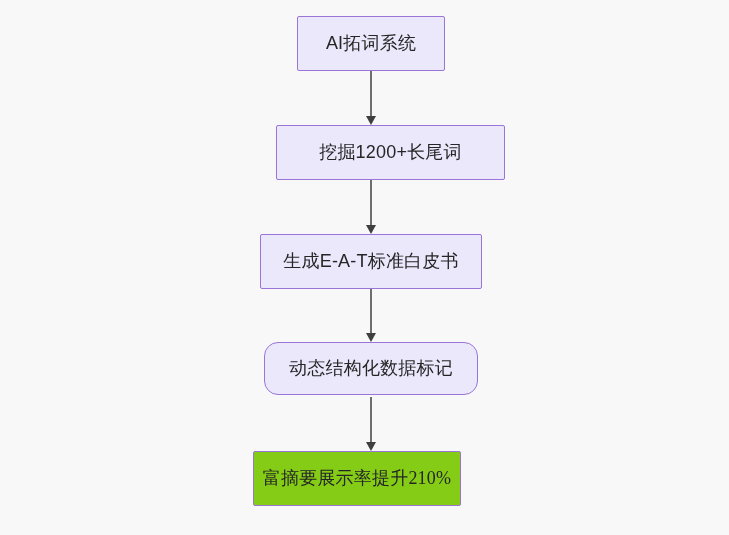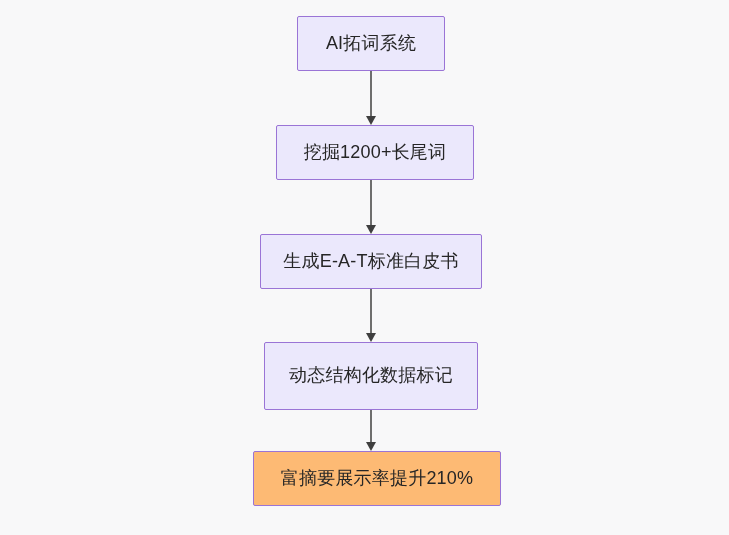--- a/index.html
+++ b/index.html
@@ -77,26 +77,26 @@
     <div class="edge-head" style="top: 44px;"></div>
   </div>
   <div class="edge" id="edge-3" style="left: 371px; top: 397px; height: 54px;">
     <div class="edge-line" style="height: 47px; background: rgb(110, 110, 110);"></div>
     <div class="edge-head" style="top: 45px;"></div>
   </div>
 
   <div class="node" id="node-0" style="left: 297px; top: 16px; width: 148px; height: 55px; background: rgb(235, 232, 252); border-color: rgb(154, 116, 214);">
     <span class="node-label" style="color: rgb(38, 38, 38);">AI拓词系统</span>
   </div>
-  <div class="node" id="node-1" style="left: 276px; top: 125px; width: 198px; height: 55px; background: rgb(235, 232, 252); border-color: rgb(154, 116, 214);">
+  <div class="node" id="node-1" style="left: 276px; top: 125px; width: 229px; height: 55px; background: rgb(235, 232, 252); border-color: rgb(154, 116, 214);">
     <span class="node-label" style="color: rgb(38, 38, 38);">挖掘1200+长尾词</span>
   </div>
   <div class="node" id="node-2" style="left: 260px; top: 234px; width: 222px; height: 55px; background: rgb(235, 232, 252); border-color: rgb(154, 116, 214);">
     <span class="node-label" style="color: rgb(38, 38, 38);">生成E-A-T标准白皮书</span>
   </div>
-  <div class="node" id="node-3" style="left: 264px; top: 342px; width: 214px; height: 68px; background: rgb(235, 232, 252); border-color: rgb(154, 116, 214);">
+  <div class="node" id="node-3" style="left: 264px; top: 342px; width: 214px; height: 53px; background: rgb(235, 232, 252); border-color: rgb(154, 116, 214); border-radius: 14px;">
     <span class="node-label" style="color: rgb(38, 38, 38);">动态结构化数据标记</span>
   </div>
-  <div class="node" id="node-4" style="left: 253px; top: 451px; width: 248px; height: 55px; background: #fdba74; border-color: rgb(154, 116, 214);">
+  <div class="node" id="node-4" style="left: 253px; top: 451px; width: 208px; height: 55px; background: #84cc16; border-color: rgb(154, 116, 214); font-family: Liberation Serif, serif;">
     <span class="node-label" style="color: rgb(38, 38, 38);">富摘要展示率提升210%</span>
   </div>
 
 </div>
 
 </body></html>

